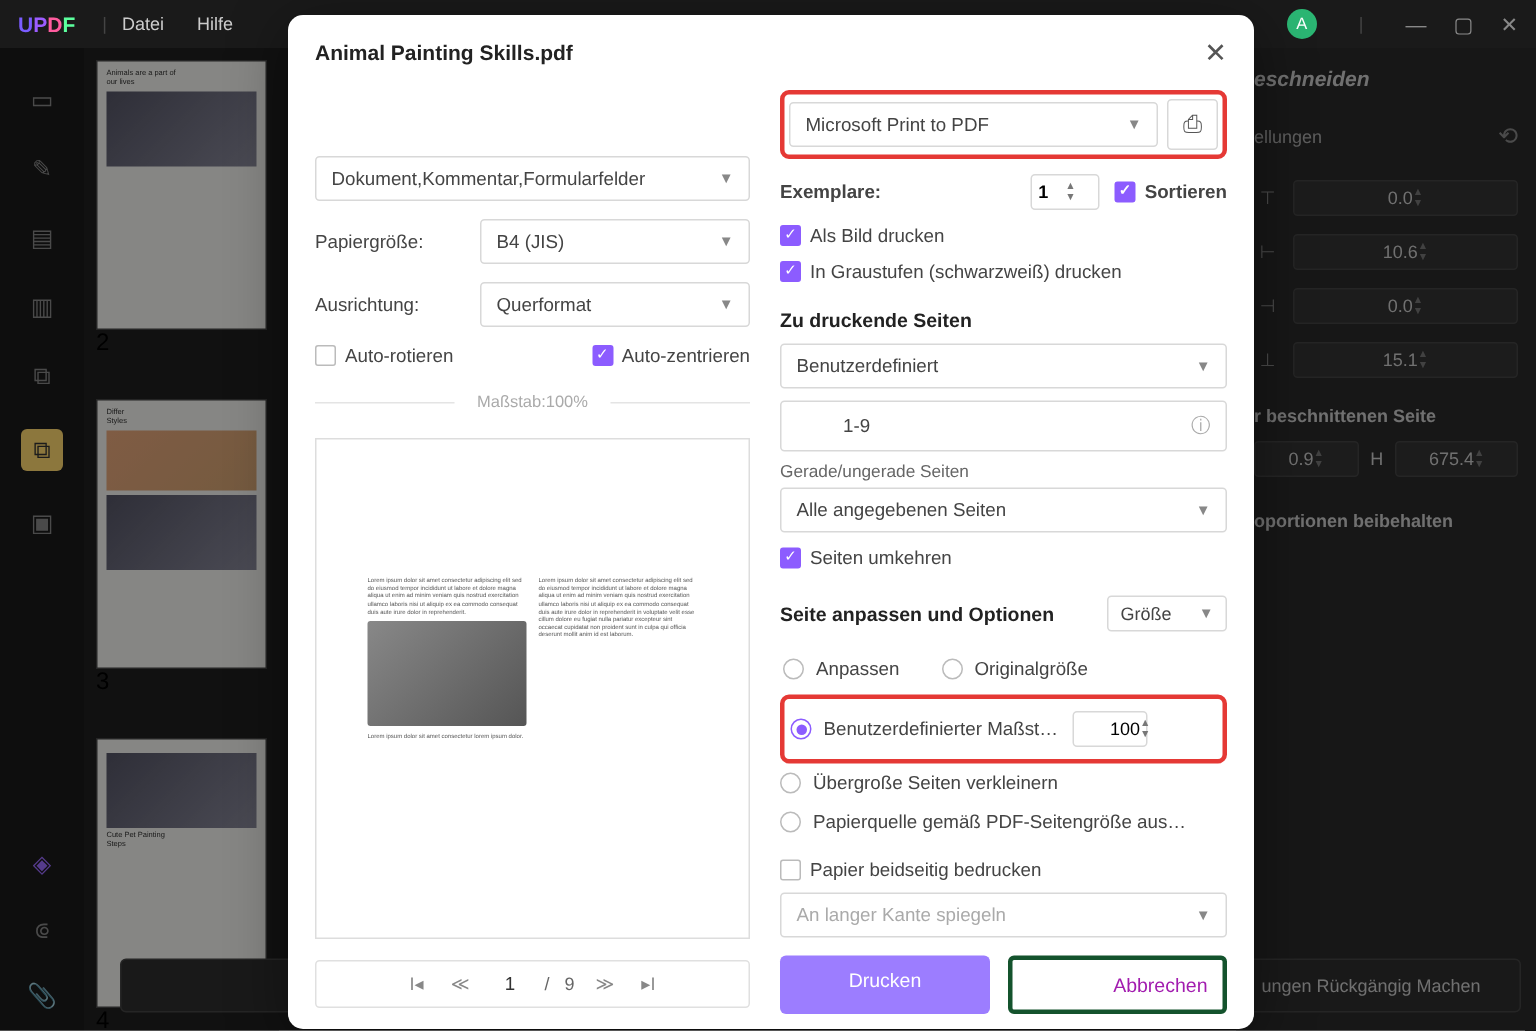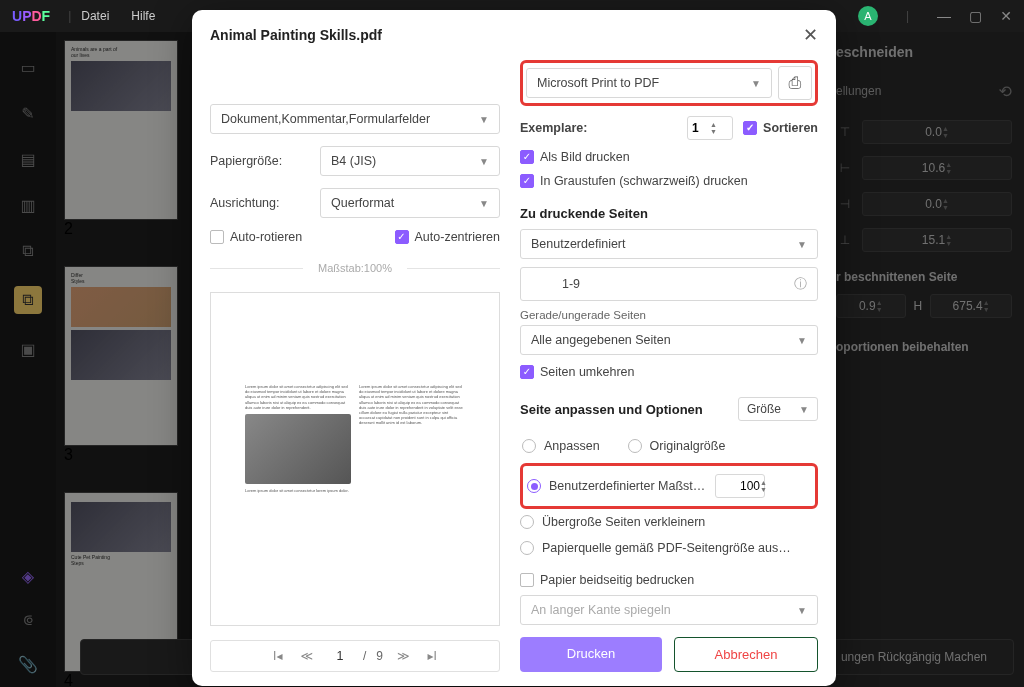--- a/index.html
+++ b/index.html
@@ -25,21 +25,21 @@
 
   .thumbcol { width: 130px; background: #202020; padding: 8px; display:flex; flex-direction:column; gap:6px; overflow:hidden;}
   .thumb { border:1px solid #444; background:#f4f4f0; height:180px; position:relative; }
   .thumbc { padding:6px; font-size:5px; color:#333; line-height:1.1; }
   .thumbc .img { height:40px; background:linear-gradient(135deg,#e8a87c,#d4a574); margin:3px 0; }
   .thumbc .img2 { height:50px; background:linear-gradient(135deg,#556,#889); margin:3px 0; }
   .thumbwrap { position:relative; margin-bottom:22px; }
 
   
   .rightpanel { position:absolute; right:0; top:0; width:200px; bottom:0; background:#2a2a2a; padding:12px; color:#ccc; font-size:12px; }
-  .rp-title { font-size:14px; font-weight:600; margin-bottom:14px; }
+  .rp-title { font-size:14px; font-weight:600; margin-bottom:14px;font-style:italic; }
   .rp-row { display:flex; align-items:center; gap:8px; margin-bottom:12px; }
   .rp-sub { color:#aaa; margin:10px 0 10px 0; font-size:12px; }
   .rp-icon { width:18px; text-align:center; color:#888;}
   .rp-input { flex:1; background:#333; border:1px solid #444; color:#ccc; padding:4px 6px; font-size:12px; border-radius:3px; display:flex; justify-content:center; align-items:center;}
   .rp-reset { margin-left:auto; color:#888; font-size:16px; }
   .spinner-v { display:flex; flex-direction:column; gap:0; font-size:7px; color:#777; line-height:1; }
 
   
   .mainbottom { position:absolute; bottom:12px; left:80px; right:220px; display:flex; gap:8px; }
   .bigbtn { flex:1; padding:10px; background:#2f2f2f; border:1px solid #444; color:#ccc; font-size:12px; text-align:center; border-radius:4px;}
@@ -111,21 +111,21 @@
   .scale-row { display:flex; align-items:center; gap:6px; margin:4px 0;}
   .scale-row .numinput { width:50px;padding-left:24px;}
 
   .hl-red2 { border:3px solid #e53935; border-radius:6px; padding:4px 4px; }
 
   .radio-grid { display:flex; gap:28px; margin-left:2px; margin-top:4px;}
 
   .footer { display:flex; gap:12px; margin-top:12px;}
   .btn { flex:1; padding:9px 10px; border-radius:4px; font-size:13px; text-align:center; cursor:pointer;}
   .btn.primary { background:#9c7dff; color:#fff;}
-  .btn.secondary { background:#fff; color:#ef4444; border:1px solid #14532d;}
+  .btn.secondary { background:#fff; color:#a21caf; border:3px solid #14532d;text-align:right;}
 
   .col-right > * { flex-shrink:0; }
 </style>
 </head>
 <body>
 
 <div class="menubar">
   <span class="logo">
     <span class="u">U</span><span class="p">P</span><span class="d">D</span><span class="f">F</span>
   </span>

